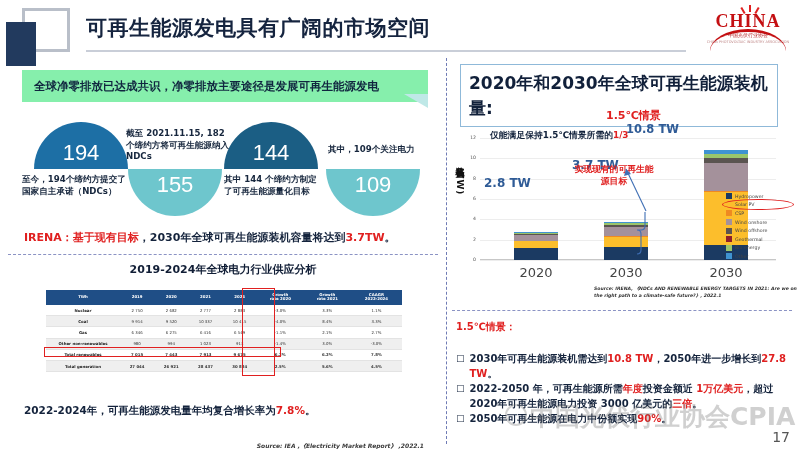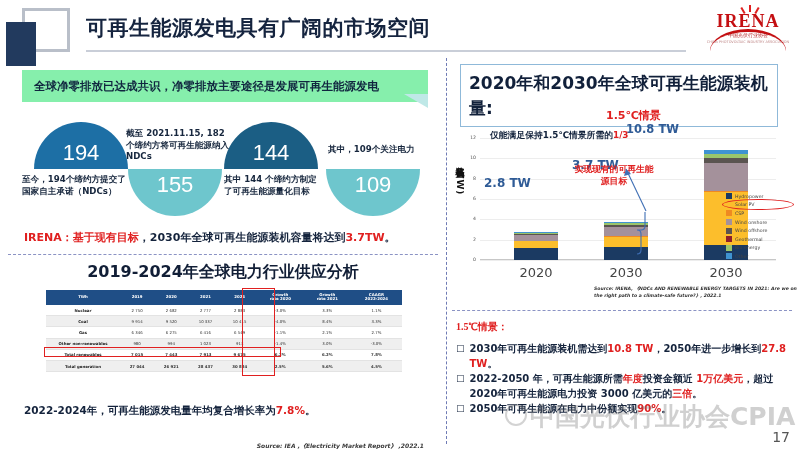--- a/index.html
+++ b/index.html
@@ -53,21 +53,21 @@
   .halfc.top .num { bottom:3px; }
   .halfc.bot .num { top:3px; }
   .cap { position:absolute; font-size:8.6px; font-weight:700; color:#16263d; line-height:1.35; }
 
   .irena { position:absolute; left:24px; top:172px; font-size:11px; font-weight:700; color:#14233c;text-align:right; }
   .irena .rd { color:#e02020; }
   .hdash { position:absolute; left:8px; top:196px; width:430px; height:0;
            border-top:1px dashed #8b93c4; }
 
   .subttl { position:absolute; left:0; top:204px; width:446px; text-align:center;
-            font-size:16px; font-weight:700; color:#111e36; }
+            font-size:11px; font-weight:700; color:#111e36; }
 
   
   .tbl-wrap { position:absolute; left:46px; top:232px; width:356px; }
   table { border-collapse:collapse; width:100%; font-size:3.9px; color:#333; }
   thead th { background:#1f4e86; color:#fff; font-weight:700; padding:3px 1px; text-align:center;
              line-height:1.15; }
   thead th.c1 { width:74px; }
   tbody td { padding:2.6px 1px; text-align:center; border-bottom:1px solid #e3e3e3; }
   tbody td.c1 { font-weight:700; color:#222; }
   tbody tr.alt { background:#efefef; }
@@ -116,21 +116,21 @@
   .lg span { font-size:4.7px; color:#444; }
   .lg-ring { position:absolute; left:-4px; top:7px; width:72px; height:11px;
              border:1.4px solid #e02020; border-radius:50%; pointer-events:none; }
 
   .src-r { position:absolute; left:148px; top:228px; font-size:4.6px; font-style:italic;
            font-weight:700; color:#333; line-height:1.45; }
   .rdash { position:absolute; left:6px; top:252px; width:340px; height:0;
            border-top:1px dashed #8b93c4; }
 
   .blk { position:absolute; left:10px; top:262px; width:338px; }
-  .blk .hd { font-size:10px; font-weight:700; color:#e02020; margin-bottom:8px;font-family:Liberation Serif, serif; }
+  .blk .hd { font-size:10px; font-weight:700; color:#e02020; margin-bottom:18px; }
   .bl { display:flex; font-size:10px; font-weight:700; color:#14233c; line-height:1.45;
         margin-bottom:1px; }
   .bl .sq { flex:0 0 auto; margin-right:5px; font-size:9px; }
   .bl .rd { color:#e02020; }
 
   .wm { position:absolute; left:530px; top:400px; font-size:25px; color:rgba(110,110,110,.32);
         font-weight:700; white-space:nowrap; }
   .wm-circ { position:absolute; left:505px; top:404px; width:22px; height:22px;
              border:2px solid rgba(110,110,110,.3); border-radius:50%; }
   .pgno { position:absolute; right:10px; bottom:4px; font-size:14px; color:#555; }
@@ -146,21 +146,21 @@
   </div>
   <div class="hdr-title">可再生能源发电具有广阔的市场空间</div>
   <div class="hdr-rule"></div>
 
   <div class="cpia">
     <div class="rays">
       <i class="ray" style="left:0;top:2px;transform:rotate(-30deg)"></i>
       <i class="ray" style="left:7px;top:0"></i>
       <i class="ray" style="left:14px;top:2px;transform:rotate(30deg)"></i>
     </div>
-    <div class="word">IRENA</div>
+    <div class="word">CHINA</div>
     <div class="arc"></div>
     <div class="cn">中国光伏行业协会</div>
     <div class="en">CHINA PHOTOVOLTAIC INDUSTRY ASSOCIATION</div>
   </div>
 
   <div class="vdiv"></div>
 
   <div class="L">
 
     <div class="banner">

